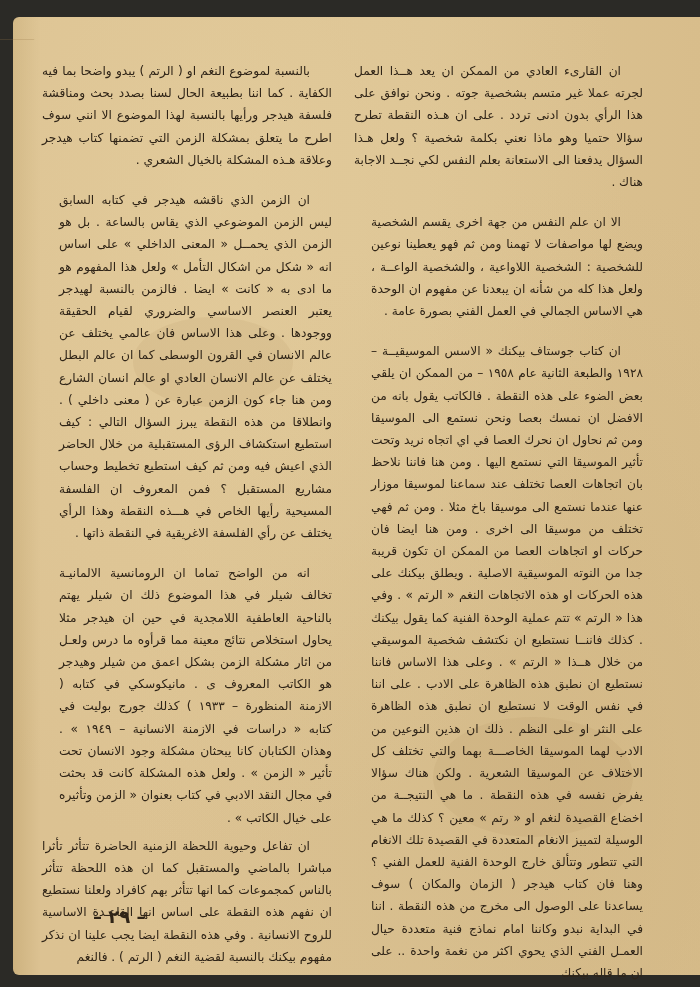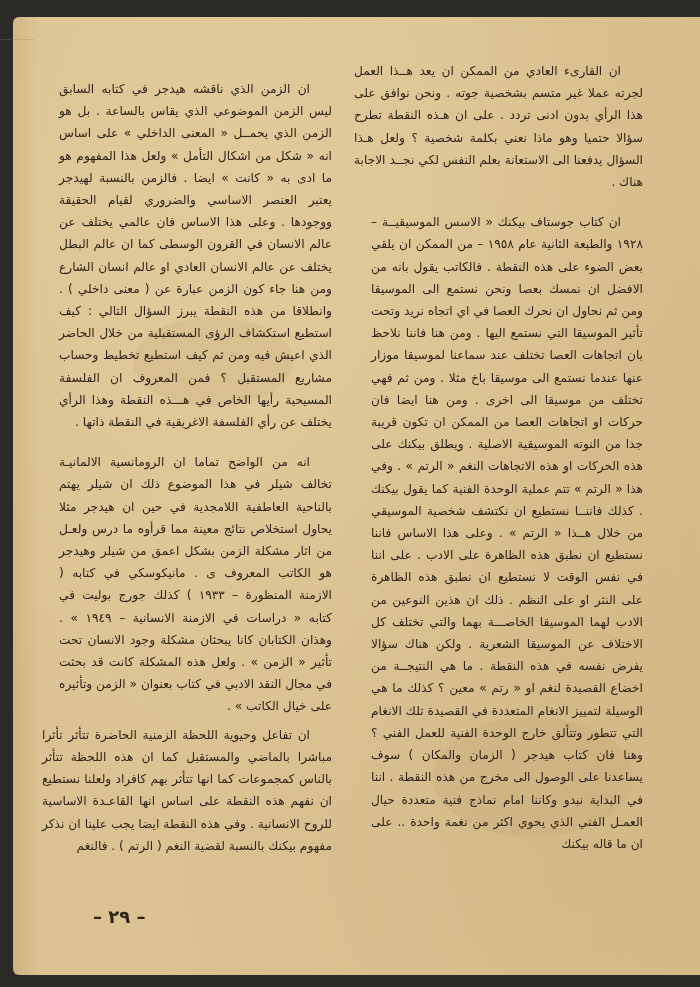--- a/index.html
+++ b/index.html
@@ -90,22 +90,24 @@
 <body>
 
 <div class="page">
   <div class="page-fold"></div>
   <div class="stain" style="left:120px;top:300px;width:160px;height:90px;"></div>
   <div class="stain" style="left:420px;top:700px;width:200px;height:120px;"></div>
 </div>
 
 <div class="column col-right">
   <p class="para">ان القارىء العادي من الممكن ان يعد هــذا العمل لجرته عملا غير متسم بشخصية جوته . ونحن نوافق على هذا الرأي بدون ادنى تردد . على ان هـذه النقطة تطرح سؤالا حتميا وهو ماذا نعني بكلمة شخصية ؟ ولعل هـذا السؤال يدفعنا الى الاستعانة بعلم النفس لكي نجــد الاجابة هناك .</p>
+  <p class="para gap">الا ان علم النفس من جهة اخرى يقسم الشخصية ويضع لها مواصفات لا تهمنا ومن ثم فهو يعطينا نوعين للشخصية : الشخصية اللاواعية ، والشخصية الواعــة ، ولعل هذا كله من شأنه ان يبعدنا عن مفهوم ان الوحدة هي الاساس الجمالي في العمل الفني بصورة عامة .</p>
   <p class="para gap">ان كتاب جوستاف بيكنك « الاسس الموسيقيــة – ١٩٢٨ والطبعة الثانية عام ١٩٥٨ – من الممكن ان يلقي بعض الضوء على هذه النقطة . فالكاتب يقول بانه من الافضل ان نمسك بعصا ونحن نستمع الى الموسيقا ومن ثم نحاول ان نحرك العصا في اي اتجاه نريد وتحت تأثير الموسيقا التي نستمع اليها . ومن هنا فاننا نلاحظ بان اتجاهات العصا تختلف عند سماعنا لموسيقا موزار عنها عندما نستمع الى موسيقا باخ مثلا . ومن ثم فهي تختلف من موسيقا الى اخرى . ومن هنا ايضا فان حركات او اتجاهات العصا من الممكن ان تكون قريبة جدا من النوته الموسيقية الاصلية . ويطلق بيكنك على هذه الحركات او هذه الاتجاهات النغم « الرتم » . وفي هذا « الرتم » تتم عملية الوحدة الفنية كما يقول بيكنك . كذلك فاننــا نستطيع ان نكتشف شخصية الموسيقي من خلال هــذا « الرتم » . وعلى هذا الاساس فاننا نستطيع ان نطبق هذه الظاهرة على الادب . على اننا في نفس الوقت لا نستطيع ان نطبق هذه الظاهرة على النثر او على النظم . ذلك ان هذين النوعين من الادب لهما الموسيقا الخاصـــة بهما والتي تختلف كل الاختلاف عن الموسيقا الشعرية . ولكن هناك سؤالا يفرض نفسه في هذه النقطة . ما هي النتيجــة من اخضاع القصيدة لنغم او « رتم » معين ؟ كذلك ما هي الوسيلة لتمييز الانغام المتعددة في القصيدة تلك الانغام التي تتطور وتتألق خارج الوحدة الفنية للعمل الفني ؟ وهنا فان كتاب هيدجر ( الزمان والمكان ) سوف يساعدنا على الوصول الى مخرج من هذه النقطة . اننا في البداية نبدو وكاننا امام نماذج فنية متعددة حيال العمـل الفني الذي يحوي اكثر من نغمة واحدة .. على ان ما قاله بيكنك</p>
 </div>
 
 <div class="column col-left">
+  <p class="para">بالنسبة لموضوع النغم او ( الرتم ) يبدو واضحا بما فيه الكفاية . كما اننا بطبيعة الحال لسنا بصدد بحث ومناقشة فلسفة هيدجر ورأيها بالنسبة لهذا الموضوع الا انني سوف اطرح ما يتعلق بمشكلة الزمن التي تضمنها كتاب هيدجر وعلاقة هـذه المشكلة بالخيال الشعري .</p>
   <p class="para gap">ان الزمن الذي ناقشه هيدجر في كتابه السابق ليس الزمن الموضوعي الذي يقاس بالساعة . بل هو الزمن الذي يحمــل « المعنى الداخلي » على اساس انه « شكل من اشكال التأمل » ولعل هذا المفهوم هو ما ادى به « كانت » ايضا . فالزمن بالنسبة لهيدجر يعتبر العنصر الاساسي والضروري لقيام الحقيقة ووجودها . وعلى هذا الاساس فان عالمي يختلف عن عالم الانسان في القرون الوسطى كما ان عالم البطل يختلف عن عالم الانسان العادي او عالم انسان الشارع ومن هنا جاء كون الزمن عبارة عن ( معنى داخلي ) . وانطلاقا من هذه النقطة يبرز السؤال التالي : كيف استطيع استكشاف الرؤى المستقبلية من خلال الحاضر الذي اعيش فيه ومن ثم كيف استطيع تخطيط وحساب مشاريع المستقبل ؟ فمن المعروف ان الفلسفة المسيحية رأيها الخاص في هـــذه النقطة وهذا الرأي يختلف عن رأي الفلسفة الاغريقية في النقطة ذاتها .</p>
   <p class="para gap">انه من الواضح تماما ان الرومانسية الالمانيـة تخالف شيلر في هذا الموضوع ذلك ان شيلر يهتم بالناحية العاطفية اللامجدية في حين ان هيدجر مثلا يحاول استخلاص نتائج معينة مما قرأوه ما درس ولعـل من اثار مشكلة الزمن بشكل اعمق من شيلر وهيدجر هو الكاتب المعروف ى . مانيكوسكي في كتابه ( الازمنة المنظورة – ١٩٣٣ ) كذلك جورج بوليت في كتابه « دراسات في الازمنة الانسانية – ١٩٤٩ » . وهذان الكتابان كانا يبحثان مشكلة وجود الانسان تحت تأثير « الزمن » . ولعل هذه المشكلة كانت قد بحثت في مجال النقد الادبي في كتاب بعنوان « الزمن وتأثيره على خيال الكاتب » .</p>
   <p class="para gap-small">ان تفاعل وحيوية اللحظة الزمنية الحاضرة تتأثر تأثرا مباشرا بالماضي والمستقبل كما ان هذه اللحظة تتأثر بالناس كمجموعات كما انها تتأثر بهم كافراد ولعلنا نستطيع ان نفهم هذه النقطة على اساس انها القاعـدة الاساسية للروح الانسانية . وفي هذه النقطة ايضا يجب علينا ان نذكر مفهوم بيكنك بالنسبة لقضية النغم ( الرتم ) . فالنغم</p>
 </div>
 
 <div class="page-number">– ٢٩ –</div>
 
 </body></html>

